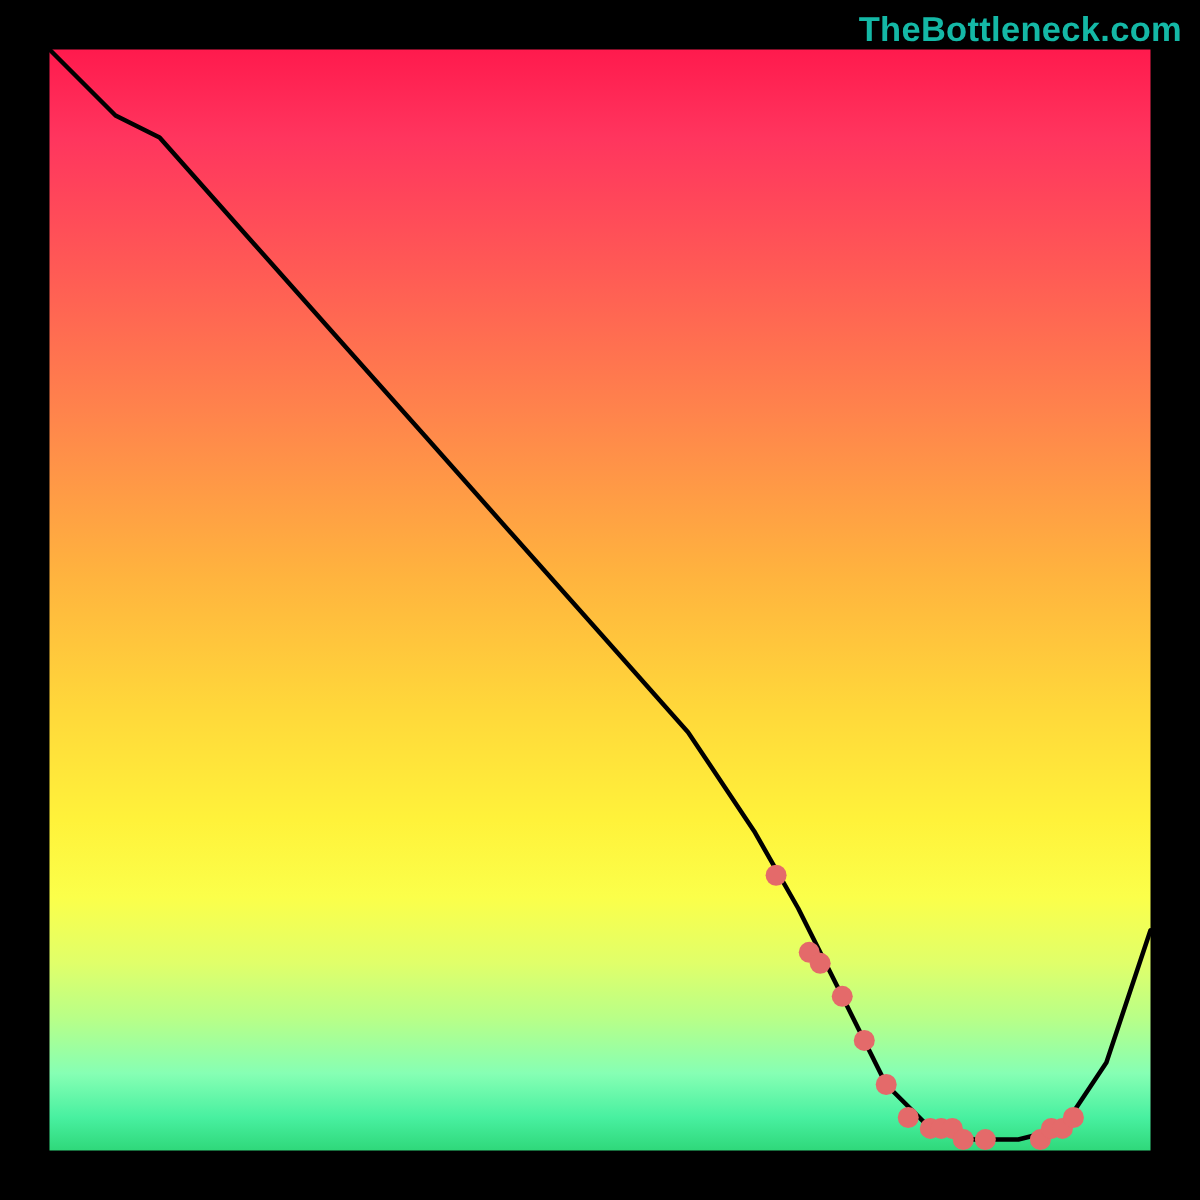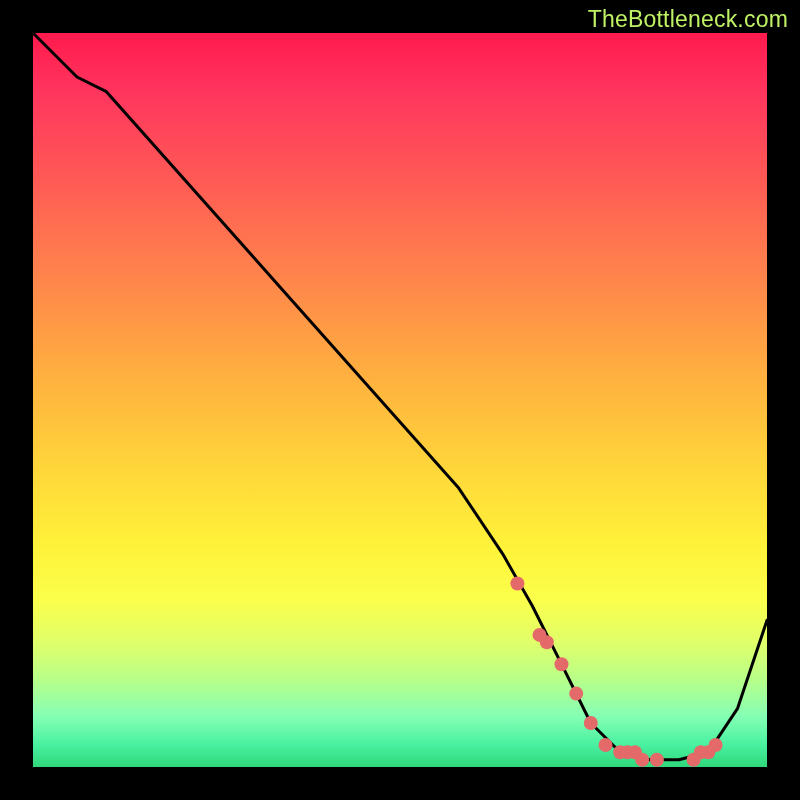--- a/index.html
+++ b/index.html
@@ -38,23 +38,23 @@
       #b8ff88 88%,
       #86ffb4 93%,
       #48f0a0 97%,
       #2fd87a 100%
     );
   }
   .watermark {
     position: absolute;
     top: 6px;
     right: 12px;
-    color: #bef264;
+    color: #14b8a6;
     font-size: 23px;
-    font-weight: 400;
+    font-weight: 700;
     letter-spacing: 0.2px;
   }
   svg.curve {
     position: absolute;
     left: 0;
     top: 0;
     width: 734px;
     height: 734px;
     overflow: visible;
   }

